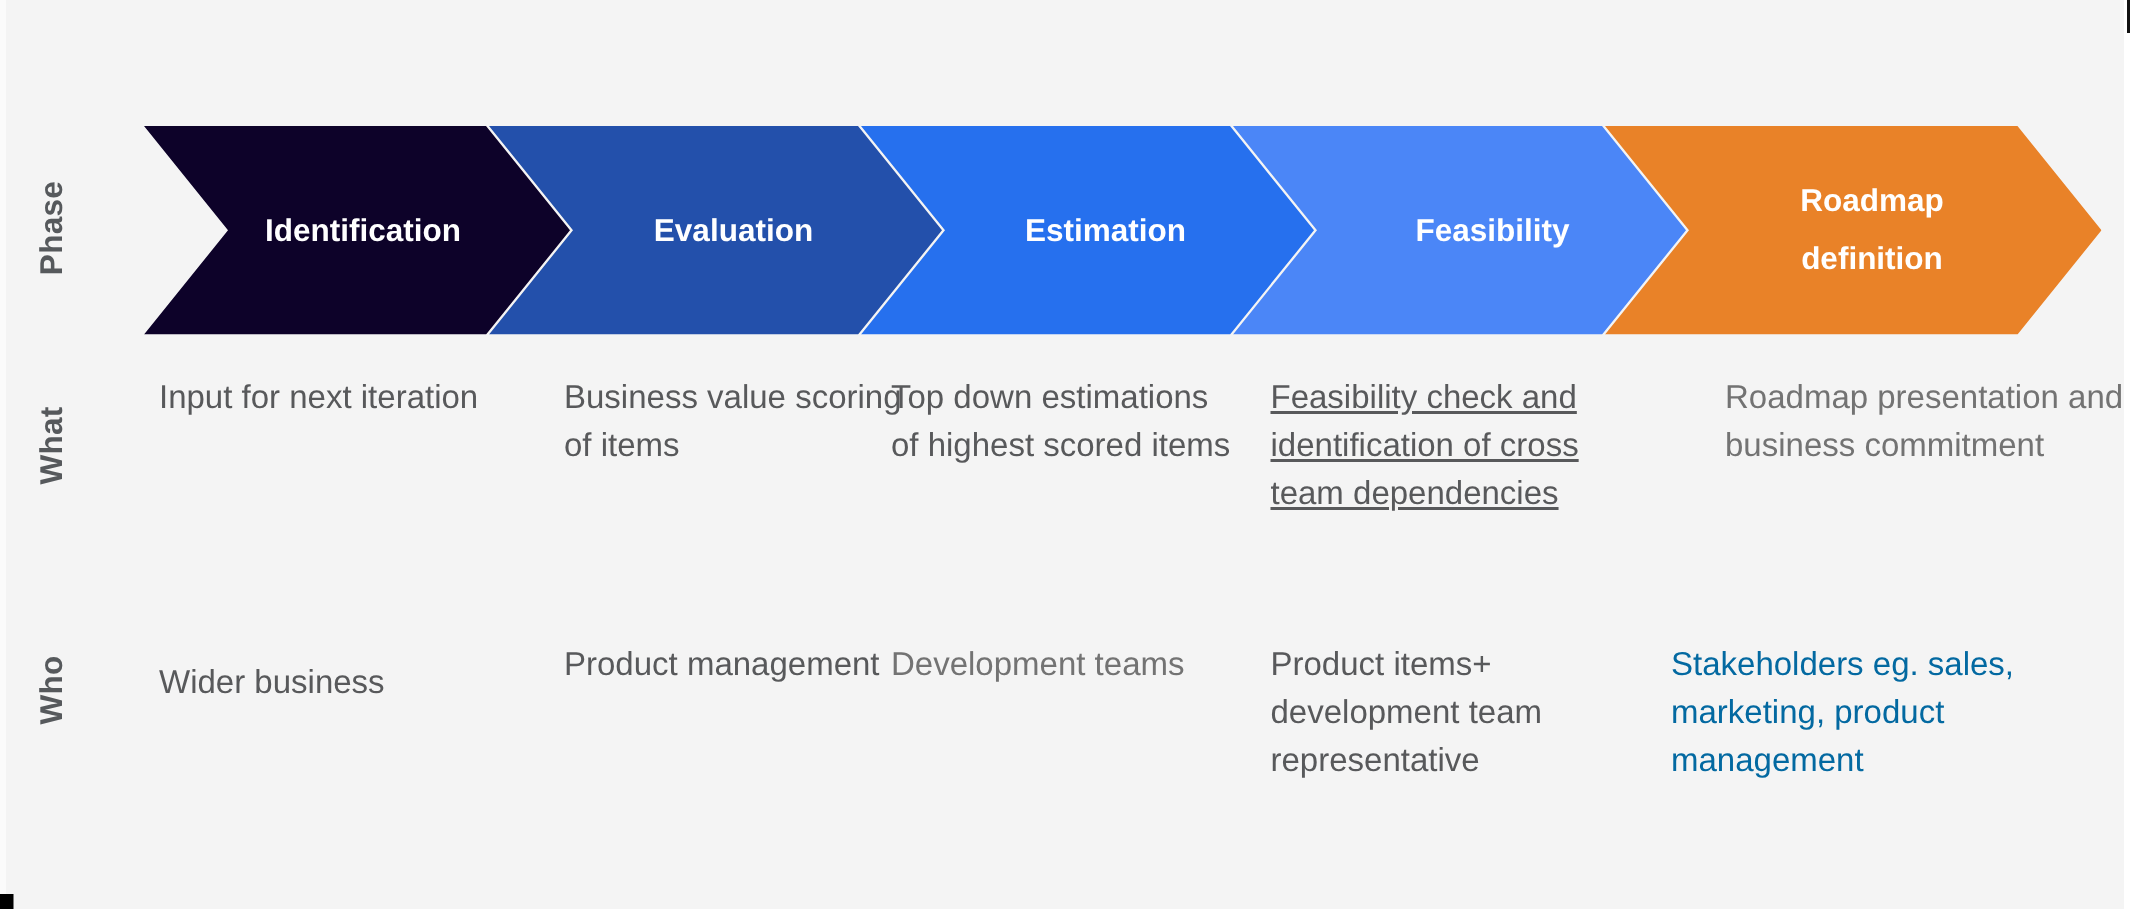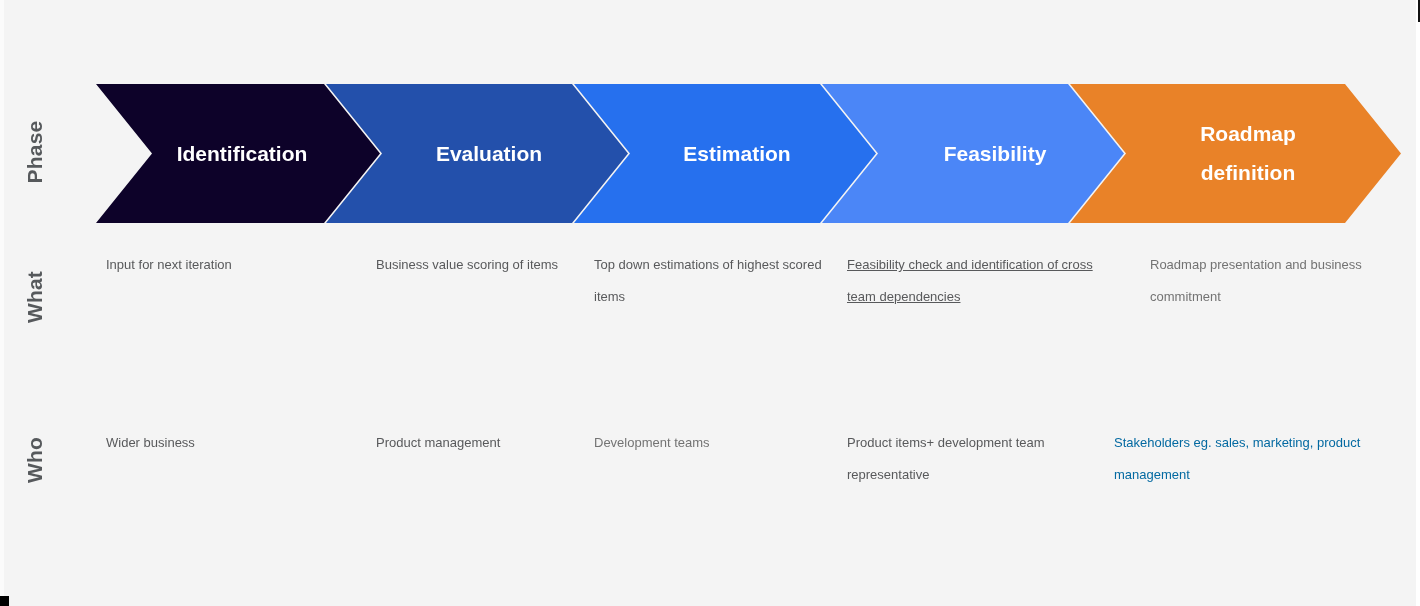--- a/index.html
+++ b/index.html
@@ -87,21 +87,21 @@
     font-size: 21px;
     font-weight: bold;
     text-anchor: middle;
     dominant-baseline: middle;
   }
 
   
   .cell {
     position: absolute;
     color: #58595b;
-    font-size: 13px;
+    font-size: 22px;
     line-height: 32px;
     font-family: "Liberation Sans", sans-serif;
     font-weight: 400;
   }
   .cell-what { top: 249px; }
   .cell-who  { top: 427px; }
 
   .col0 { left: 106px; width: 238px; }
   .col1 { left: 376px; width: 240px; }
   .col2 { left: 594px; width: 228px; }
@@ -158,19 +158,19 @@
       </g>
     </svg>
   </div>
 
   <div class="cell cell-what col0" style="color: rgb(88, 89, 91);">Input for next iteration</div>
   <div class="cell cell-what col1" style="color: rgb(88, 89, 91);">Business value scoring of items</div>
   <div class="cell cell-what col2" style="color: rgb(88, 89, 91);">Top down estimations of highest scored items</div>
   <div class="cell cell-what col3" style="color: rgb(88, 89, 91); text-decoration: underline;">Feasibility check and identification of cross team dependencies</div>
   <div class="cell cell-what col4" style="color: #737373; margin-left: 36px;">Roadmap presentation and business commitment</div>
 
-  <div class="cell cell-who col0" style="color: rgb(88, 89, 91);">Wider business</div>
+  <div class="cell cell-who col0" style="color: rgb(88, 89, 91); margin-top: 12px;">Wider business</div>
   <div class="cell cell-who col1" style="color: rgb(88, 89, 91);">Product management</div>
   <div class="cell cell-who col2" style="color: #737373;">Development teams</div>
   <div class="cell cell-who col3" style="color: rgb(88, 89, 91);">Product items+ development team representative</div>
   <div class="cell cell-who col4" style="color: #0369a1;">Stakeholders eg. sales, marketing, product management</div>
 
 </div>
 
 </body></html>

